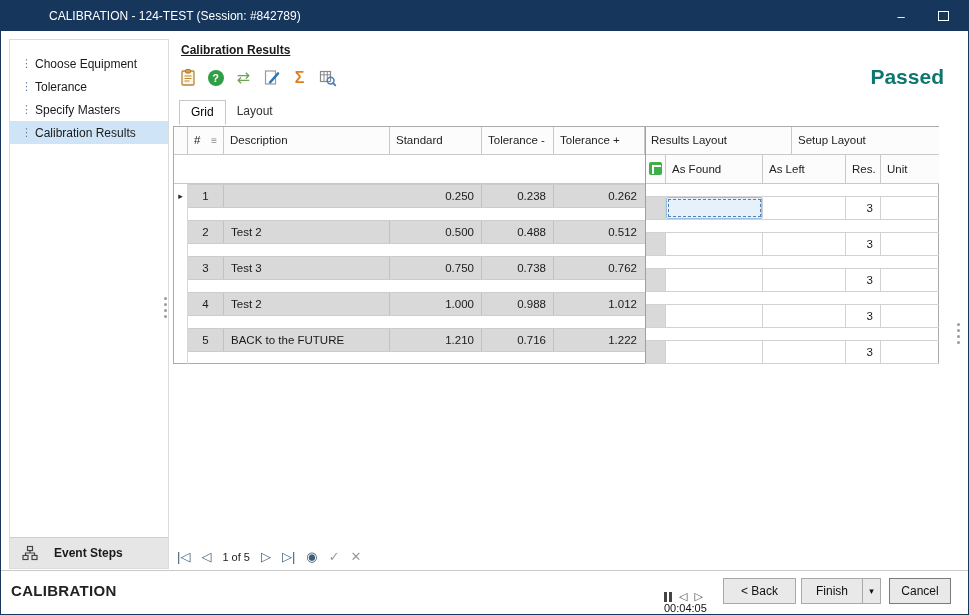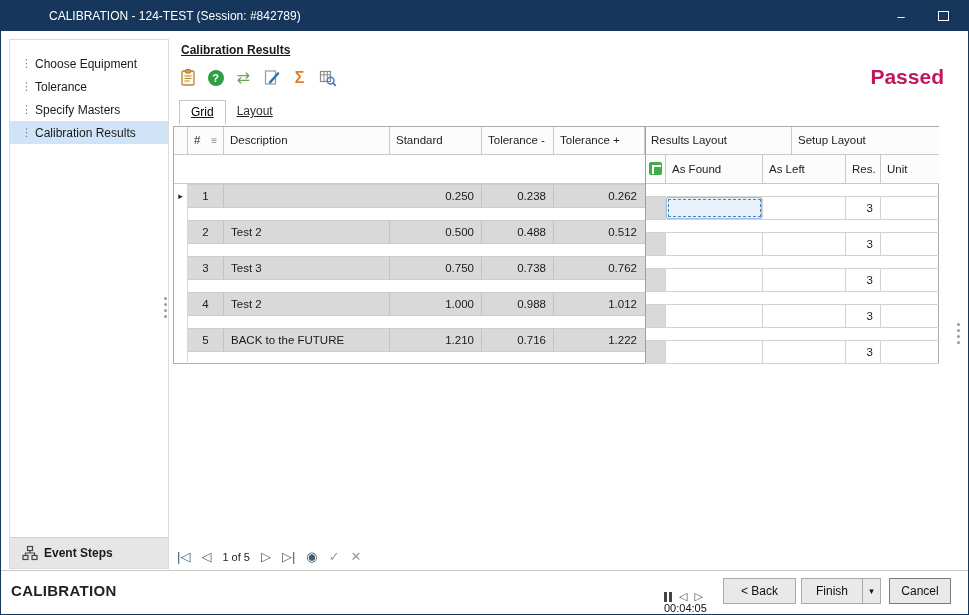--- a/index.html
+++ b/index.html
@@ -15,40 +15,40 @@
   .winbtn.max { right:8px; }
   .maxglyph { width:11px; height:10px; border:1px solid #fff; }
 
   
   .sidebar { position:absolute; left:8px; top:38px; width:160px; height:530px; border:1px solid #dcdcdc; background:#fff; }
   .sb-items { padding-top:12px; }
   .sb-item { height:23px; display:flex; align-items:center; gap:8px; padding-left:11px; font-size:12px; cursor:default; }
   .sb-item.sel { background:#cfe5f7; }
   .dots { color:#5c789a; font-size:11px; width:6px; line-height:1; }
   .sb-footer { position:absolute; left:0; right:0; bottom:0; height:31px; background:#e6e6e6; border-top:1px solid #cfcfcf;
-               display:flex; align-items:center; gap:6px; padding-left:12px; font-weight:bold; font-size:12px; }
+               display:flex; align-items:center; gap:16px; padding-left:12px; font-weight:bold; font-size:12px; }
 
   
   .grip { position:absolute; display:flex; flex-direction:column; gap:3px; }
   .grip i { width:3px; height:3px; background:#9a9a9a; border-radius:50%; }
   .grip1 { left:163px; top:296px; }
   .grip2 { left:956px; top:322px; }
 
   
   .mainhdr { position:absolute; left:180px; top:42px; font-size:12px; font-weight:bold; text-decoration:underline; }
   .toolbar { position:absolute; left:175px; top:65px; display:flex; gap:5px; }
   .tbtn { width:23px; height:23px; display:flex; align-items:center; justify-content:center; }
   .helpcircle { width:16px; height:16px; border-radius:50%; background:#2f9e44; color:#fff; font-size:11px; font-weight:bold;
                 display:flex; align-items:center; justify-content:center; }
   .sigma { color:#e07f1f; font-weight:bold; font-size:16px; }
   .refresh { color:#6fa254; font-size:16px; }
-  .passed { position:absolute; right:24px; top:64px; font-size:21px; font-weight:bold; color:#be185d; }
-
-  
-  .tabs { position:absolute; left:178px; top:99px; display:flex; font-size:12px;text-decoration:underline; }
+  .passed { position:absolute; right:24px; top:64px; font-size:21px; font-weight:bold; color:#0f766e; }
+
+  
+  .tabs { position:absolute; left:178px; top:99px; display:flex; font-size:12px; }
   .tab { padding:4px 11px 5px 11px; color:#333; }
   .tab.sel { border:1px solid #c6c6c6; border-bottom:1px solid #fff; background:#fff; color:#000; }
 
   
   .grid { position:absolute; left:172px; top:125px; width:766px; height:238px; border:1px solid #ababab; background:#fff; font-size:11.5px; }
   .hcell { position:absolute; border-right:1px solid #c9c9c9; border-bottom:1px solid #c9c9c9; background:#fcfcfc;
            padding:0 6px; white-space:nowrap; overflow:hidden; color:#222; }
   .h1 { top:0; height:28px; line-height:27px; }
   .h2 { top:28px; height:29px; line-height:28px; }
   .hblank { position:absolute; left:0; top:28px; width:471px; height:29px; background:#fff; border-bottom:1px solid #c9c9c9; }

